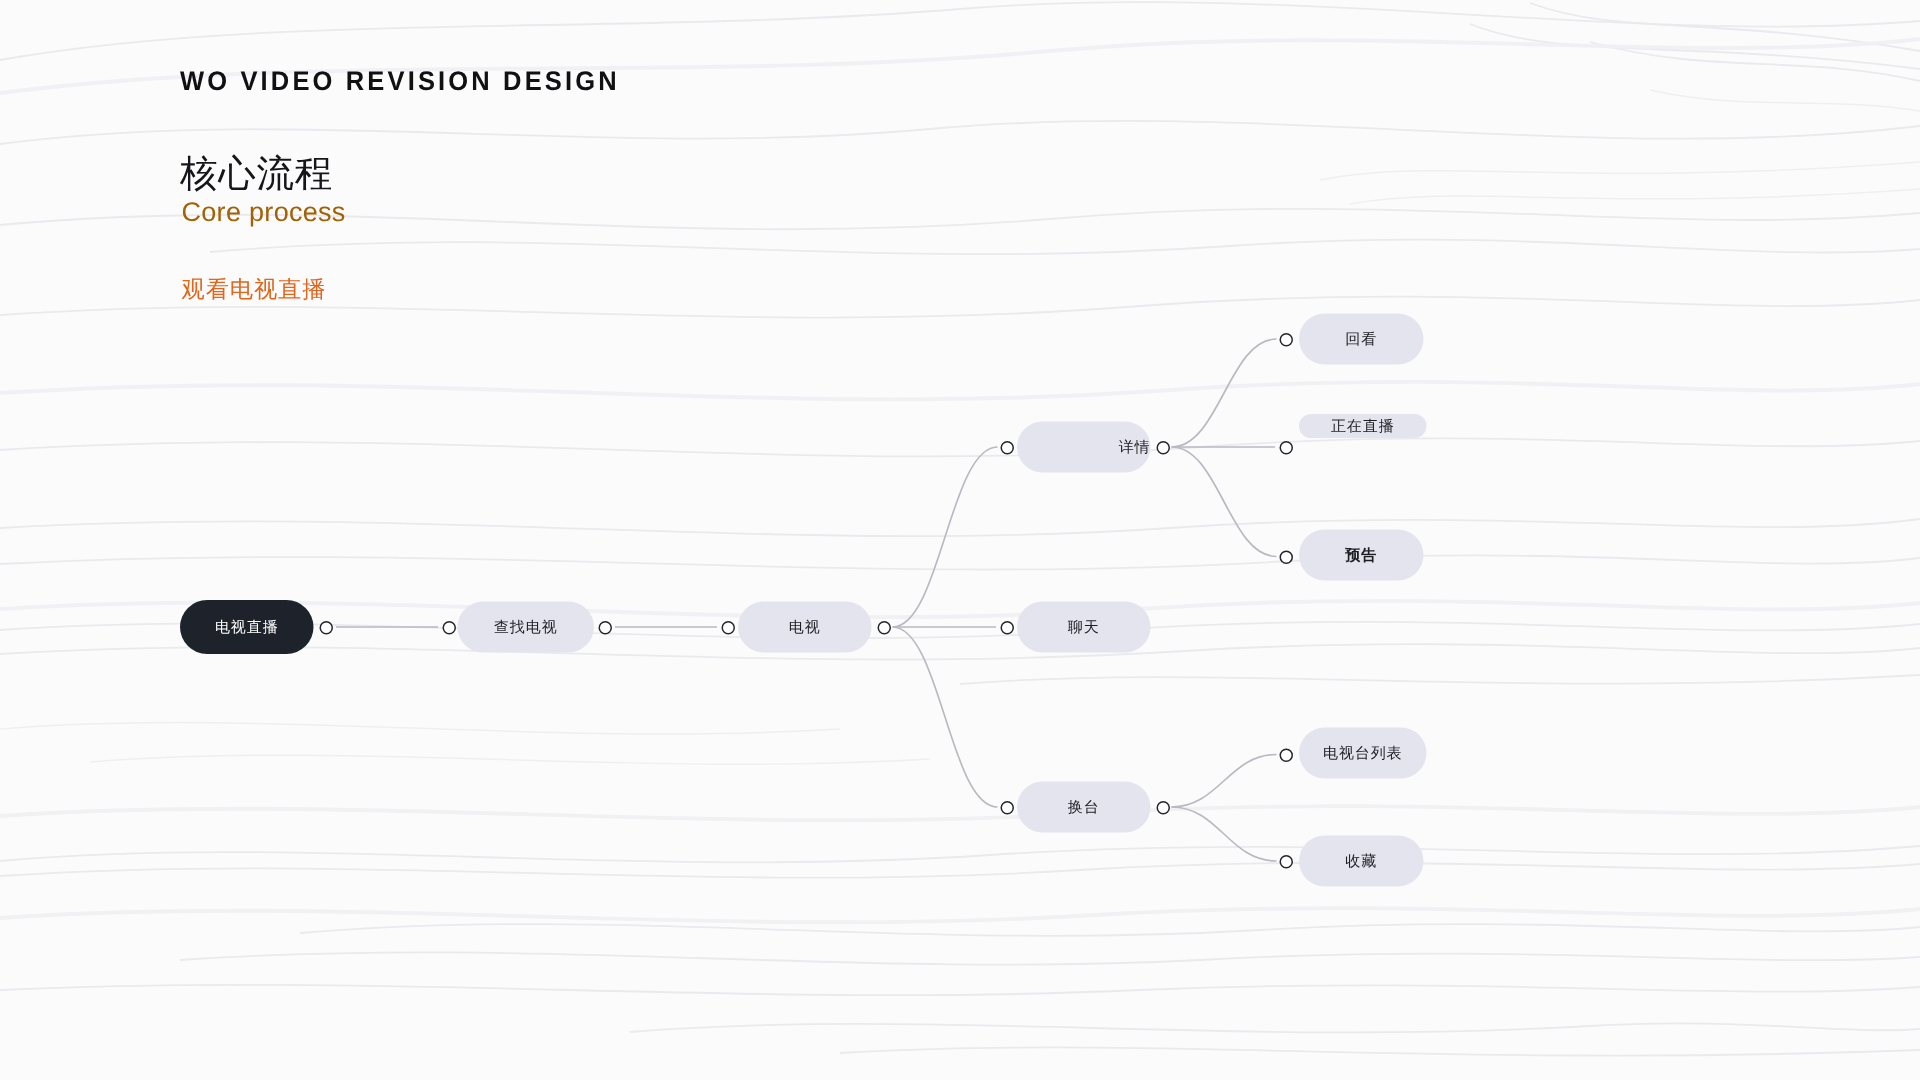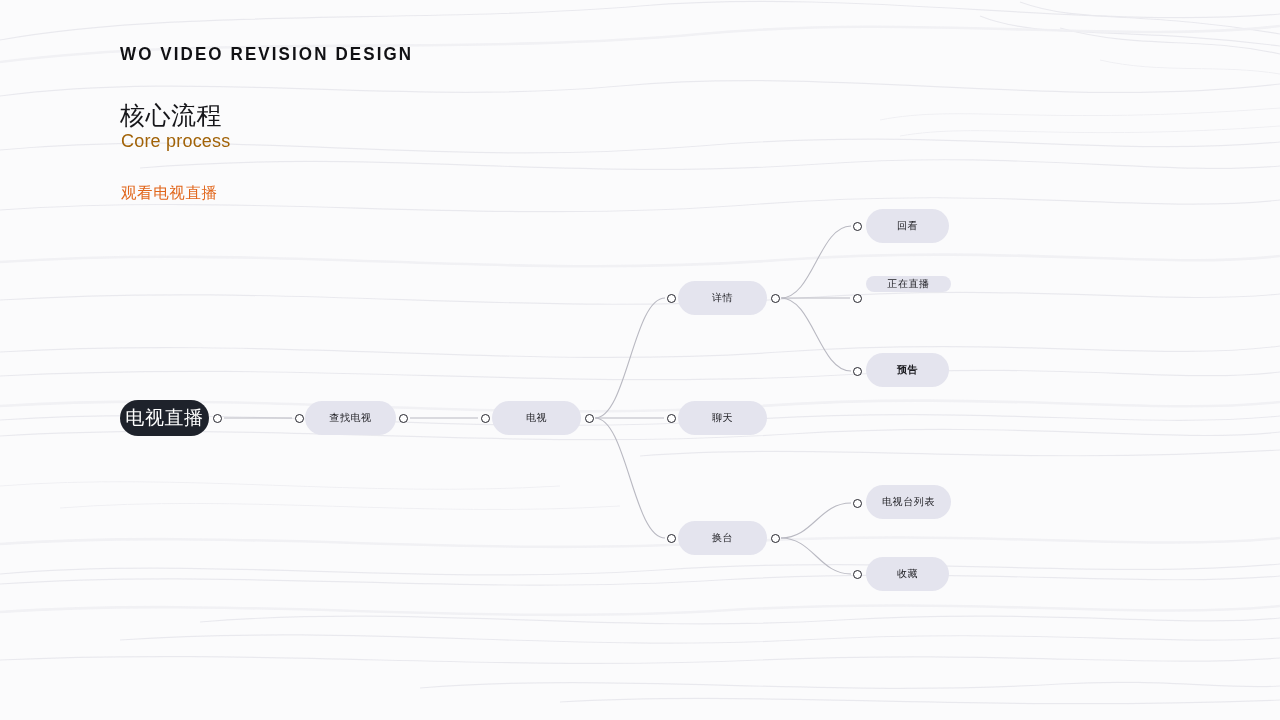--- a/index.html
+++ b/index.html
@@ -107,21 +107,21 @@
     z-index: 4;
     box-sizing: border-box;
     white-space: nowrap;
     user-select: none;
   }
   .node.root {
     background: #1e222b;
     color: #ffffff;
     height: 36px;
     border-radius: 18px;
-    font-size: 19px;
+    font-size: 10px;
   }
 
   .port {
     position: absolute;
     width: 9px;
     height: 9px;
     border-radius: 50%;
     background: #ffffff;
     border: 1.6px solid #24242c;
     box-sizing: border-box;
@@ -194,21 +194,21 @@
 <div id="diagram">
     <div class="node root" style="left: 120px; top: 400px; width: 89px; height: 36px; border-radius: 18px;">
       <span>电视直播</span>
     </div>
     <div class="node" style="left: 305px; top: 401px; width: 91px; height: 34px; border-radius: 17px;">
       <span>查找电视</span>
     </div>
     <div class="node" style="left: 492px; top: 401px; width: 89px; height: 34px; border-radius: 17px;">
       <span>电视</span>
     </div>
-    <div class="node" style="left: 678px; top: 281px; width: 89px; height: 34px; border-radius: 17px;">
+    <div class="node" style="left: 678px; top: 281px; width: 89px; height: 34px; border-radius: 17px; justify-content: flex-end;">
       <span>详情</span>
     </div>
     <div class="node" style="left: 678px; top: 401px; width: 89px; height: 34px; border-radius: 17px;">
       <span>聊天</span>
     </div>
     <div class="node" style="left: 678px; top: 521px; width: 89px; height: 34px; border-radius: 17px;">
       <span>换台</span>
     </div>
     <div class="node" style="left: 866px; top: 209px; width: 83px; height: 34px; border-radius: 17px;">
       <span>回看</span>

